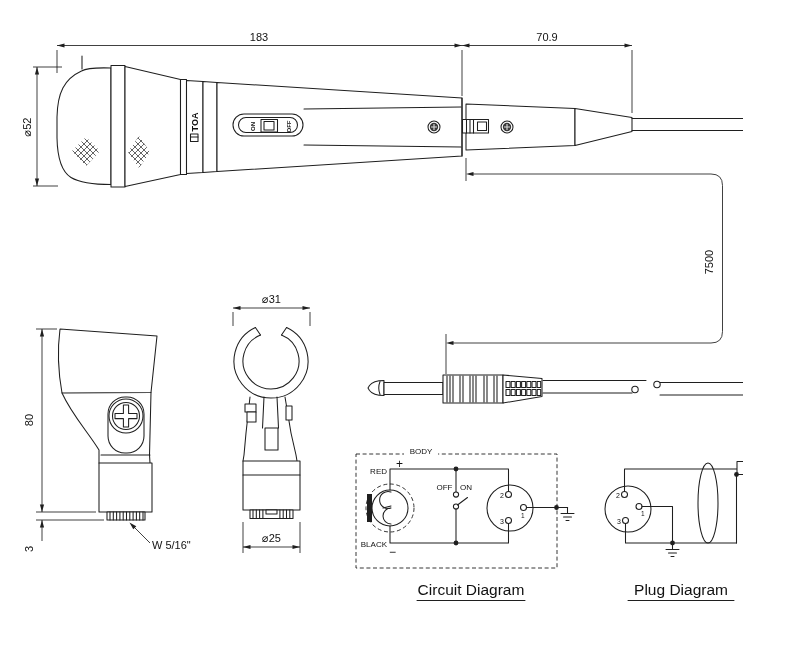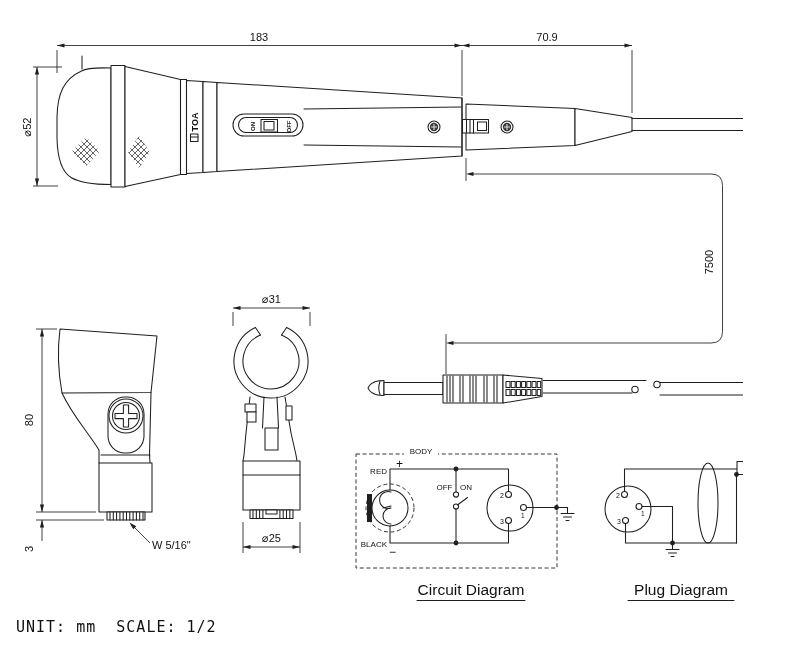--- a/index.html
+++ b/index.html
@@ -295,14 +295,13 @@
       <line x1="668.5" y1="553" x2="676.5" y2="553"></line>
       <line x1="671" y1="556.5" x2="674" y2="556.5"></line>
     </g>
 
     <ellipse class="s" cx="708" cy="503" rx="10" ry="40"></ellipse>
     <text class="cap" x="681" y="595" text-anchor="middle">Plug Diagram</text>
     <line class="s" x1="628" y1="600.5" x2="734" y2="600.5"></line>
   </g>
 </svg>
 
-<div id="footer-note">UNIT: mm  SCALE: 1/2</div>
 </div>
 
 </body></html>

